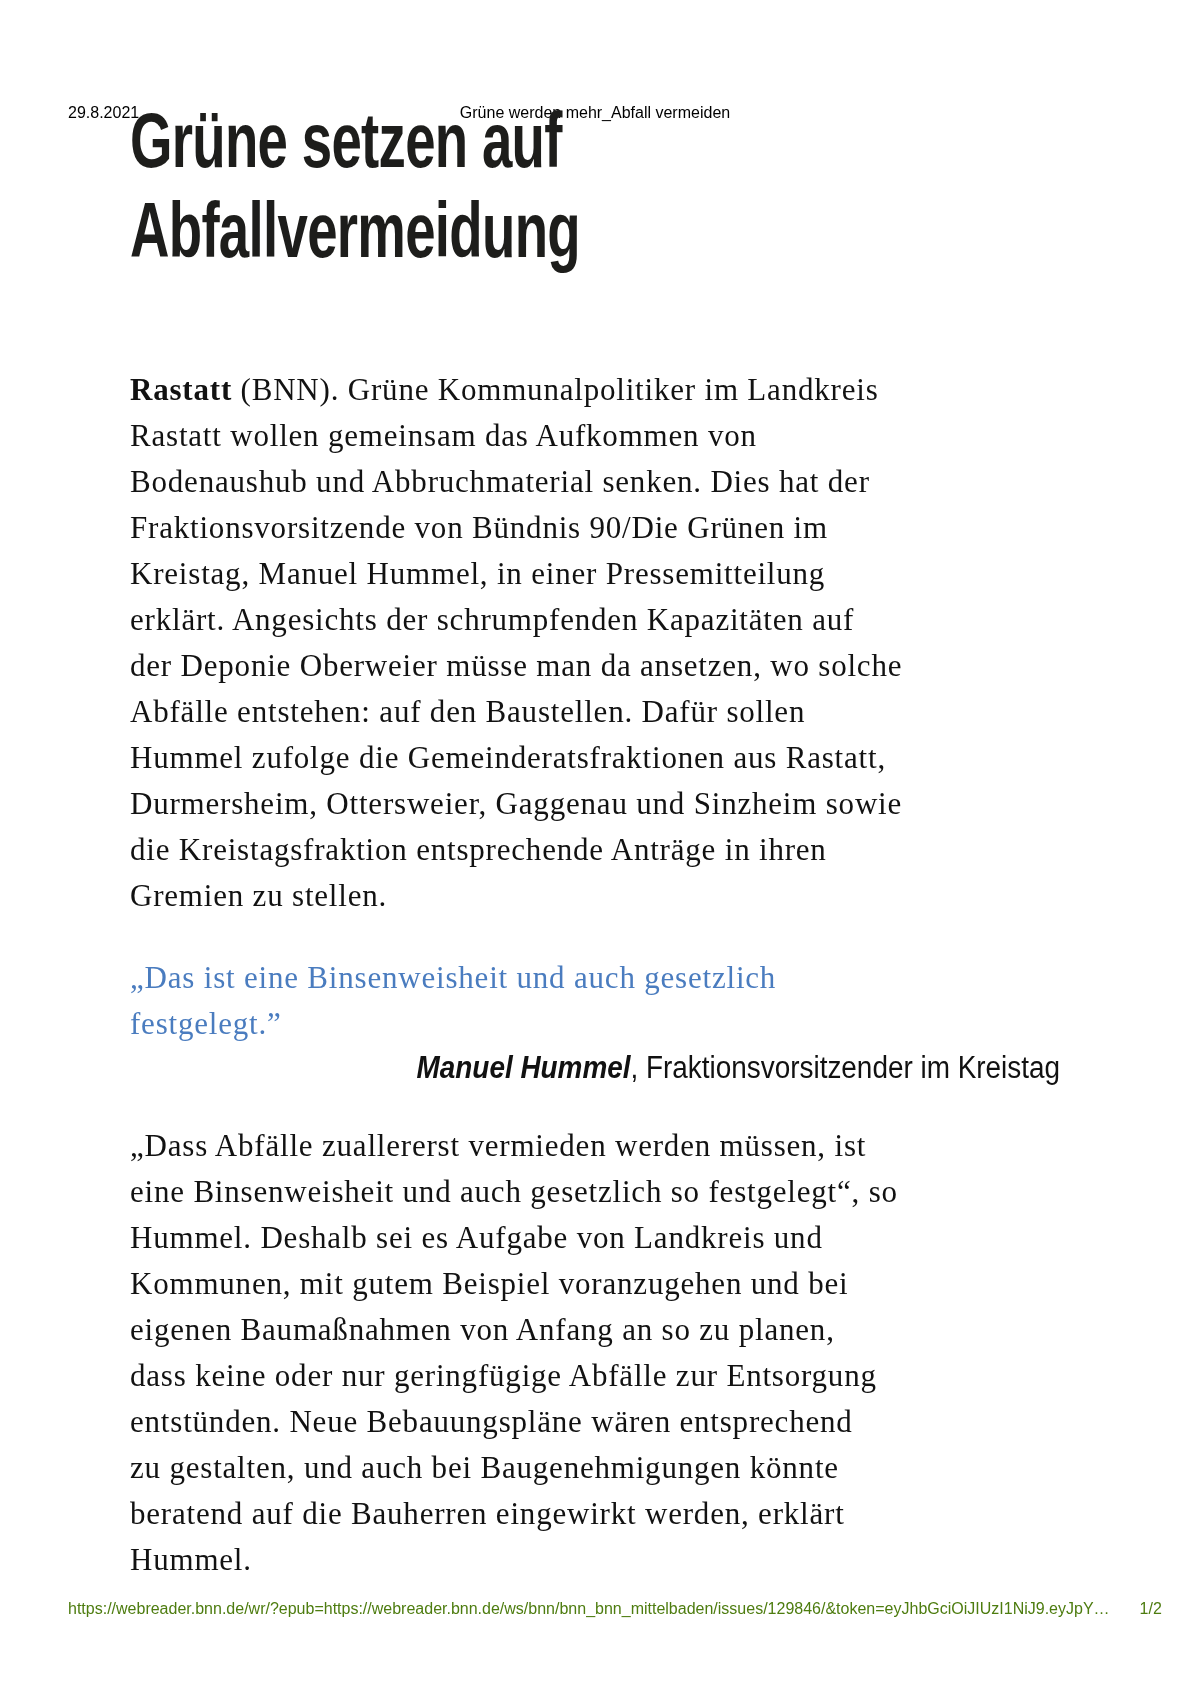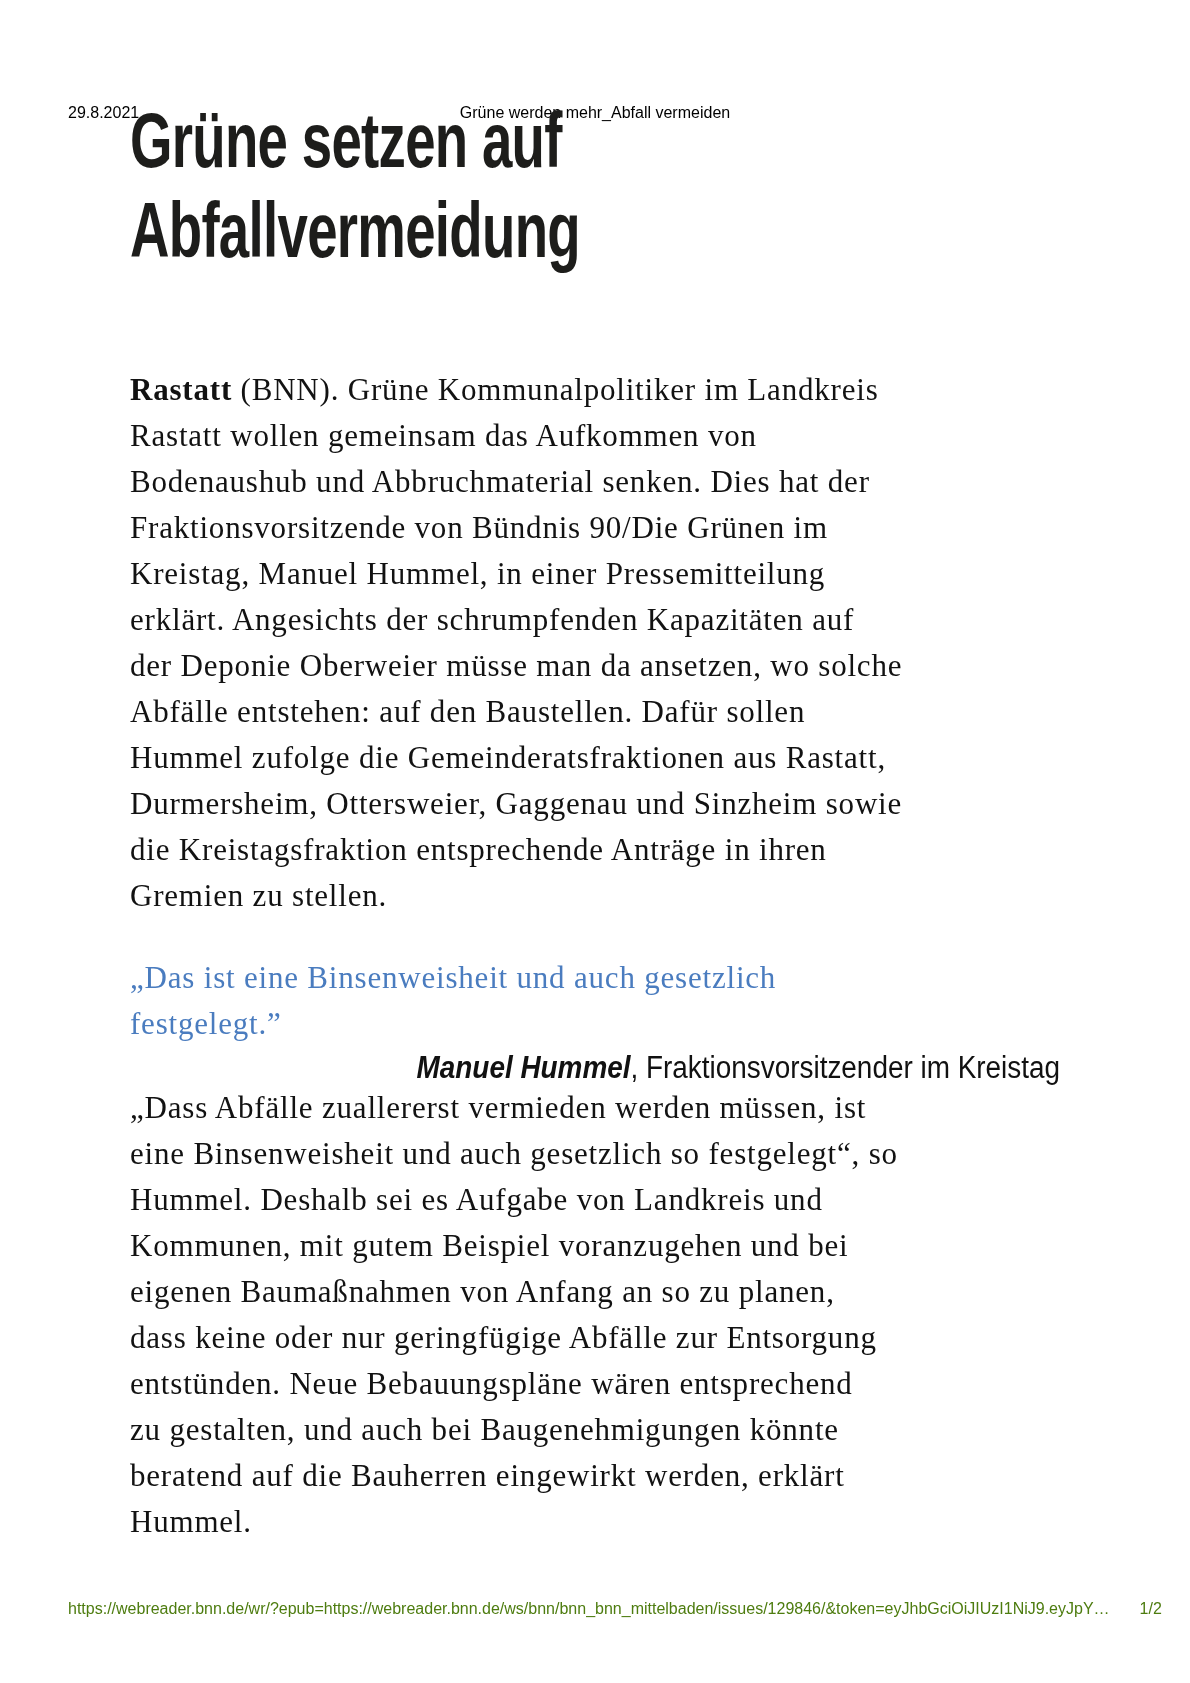--- a/index.html
+++ b/index.html
@@ -79,21 +79,21 @@
     font-family: "Liberation Sans", sans-serif;
     font-size: 31px;
     line-height: 34px;
     white-space: nowrap;
     transform: scaleX(0.90);
     transform-origin: 100% 50%;
     color: #111;
   }
   .attribution .name { font-weight: bold; font-style: italic; }
 
-  .p2 { }
+  .p2 { margin-top: 38px; }
 
   
   .print-footer {
     position: absolute;
     top: 1598px;
     left: 68px;
     right: 68px;
     display: flex;
     justify-content: space-between;
     align-items: baseline;

